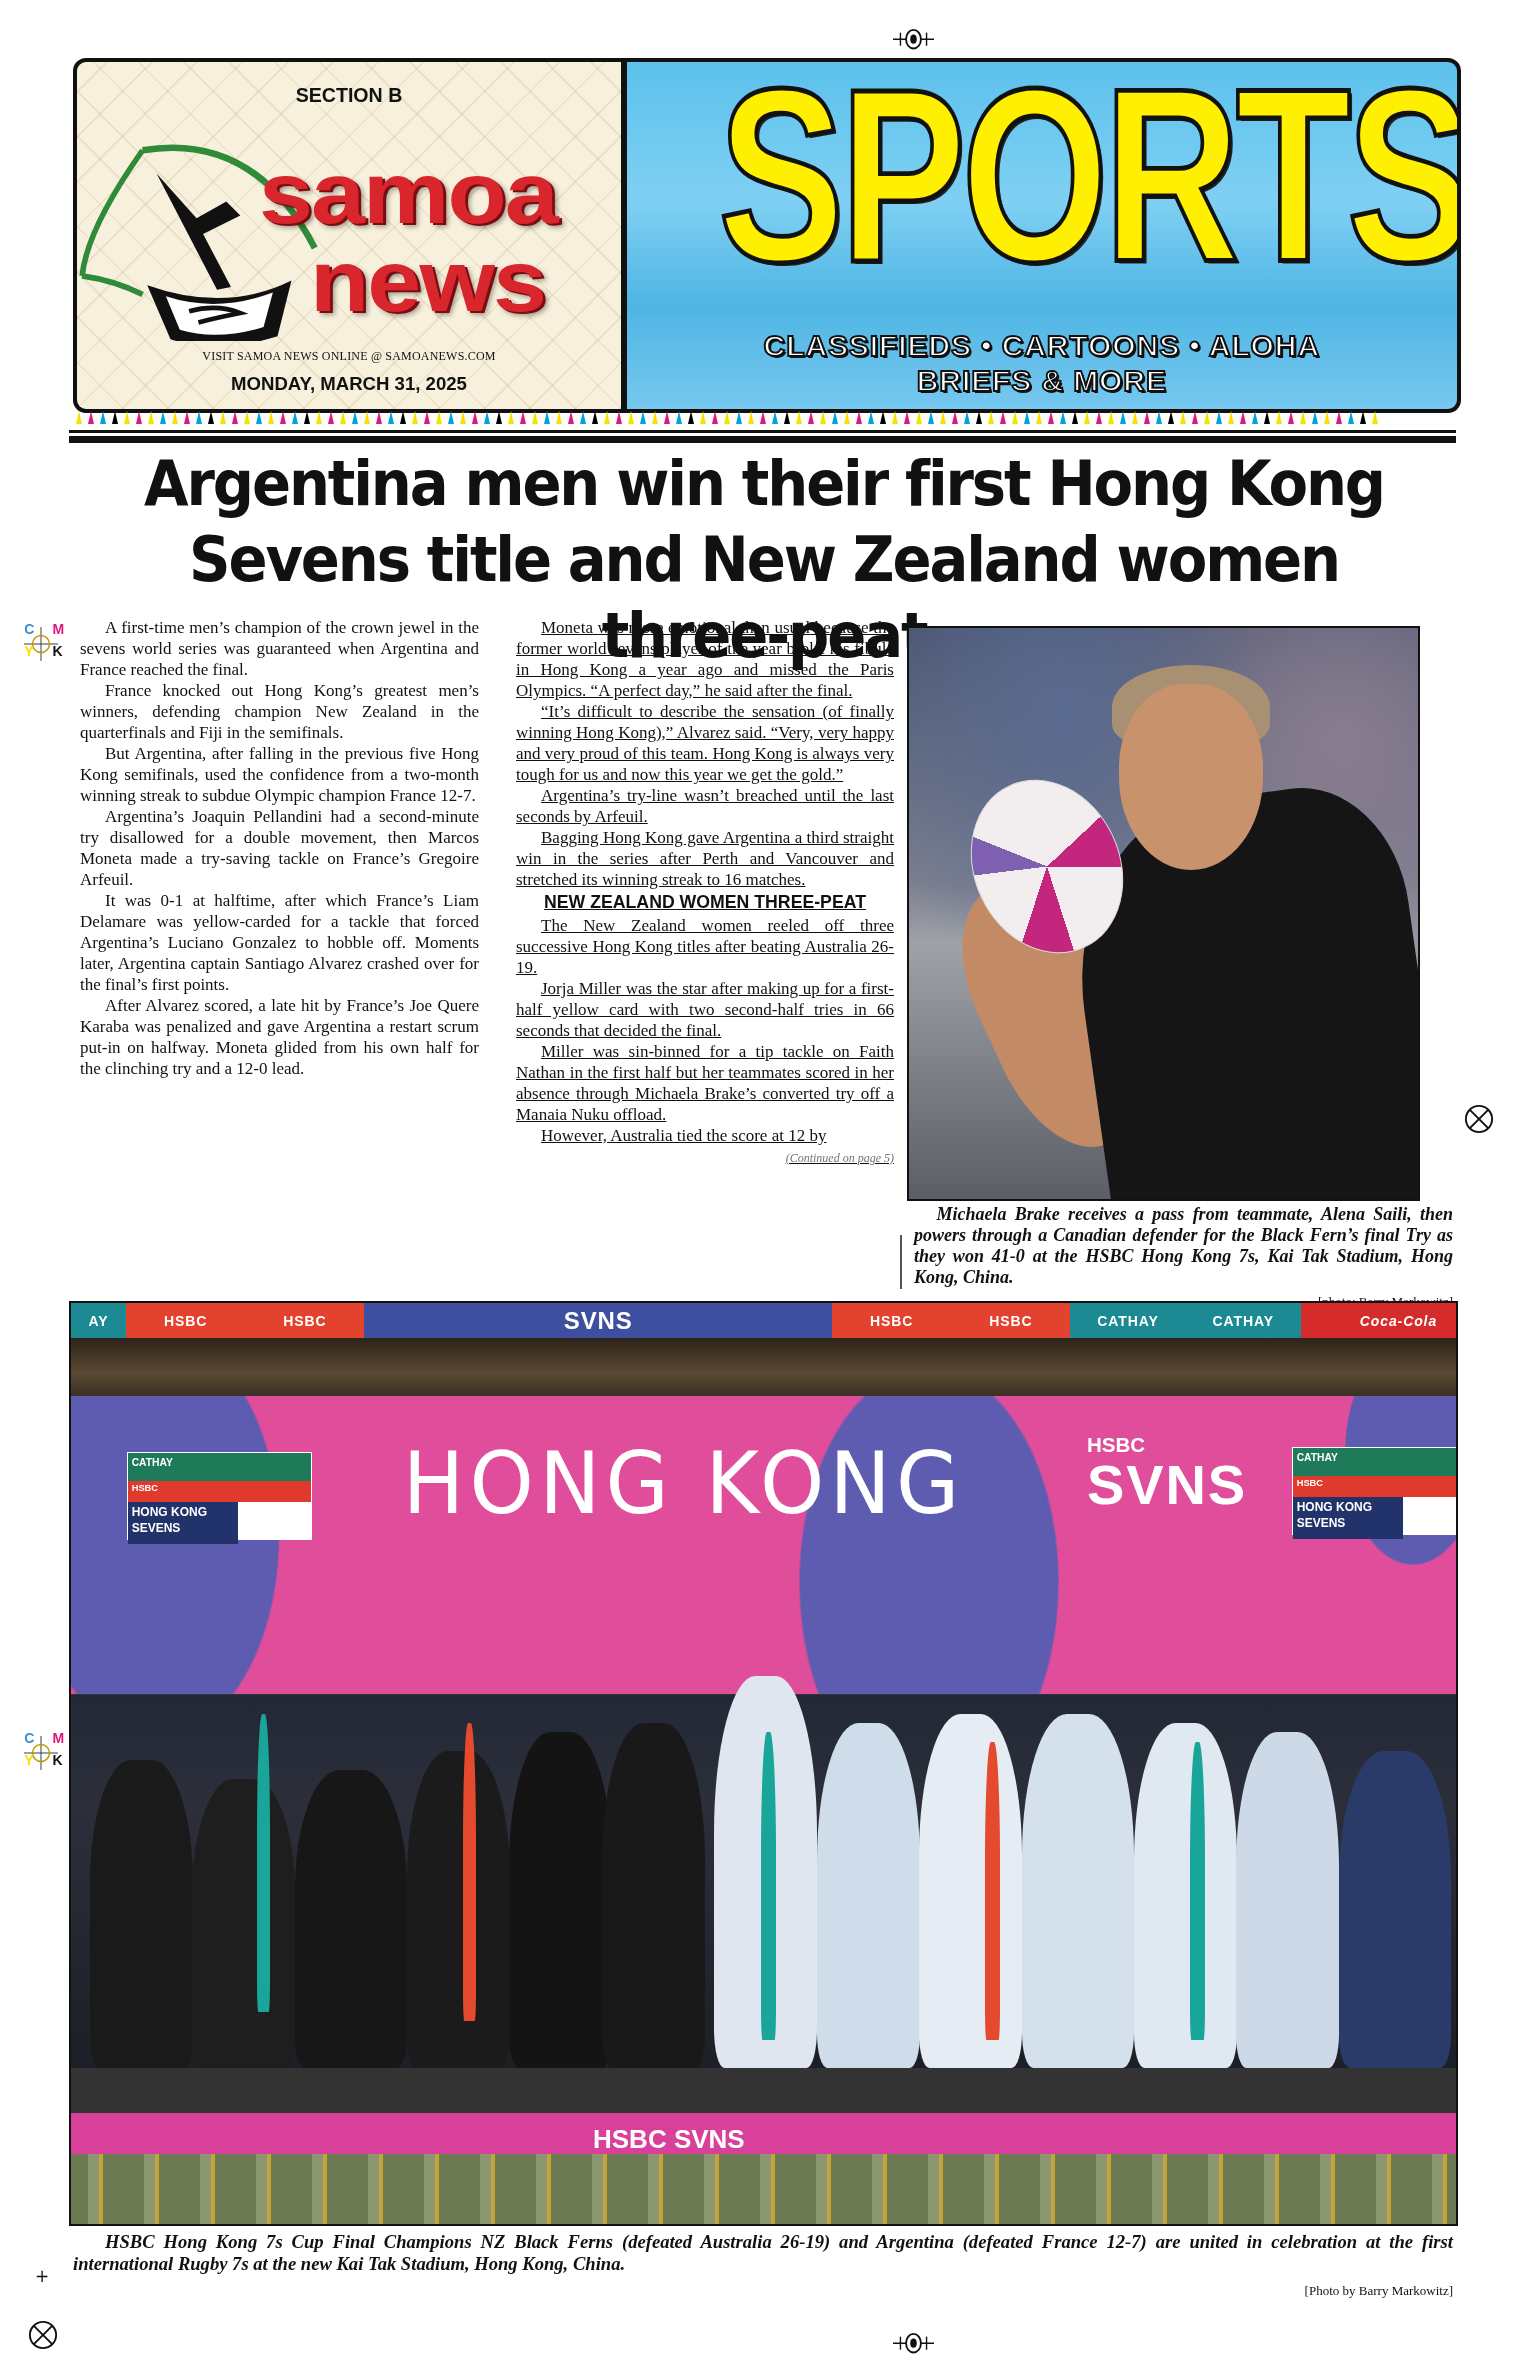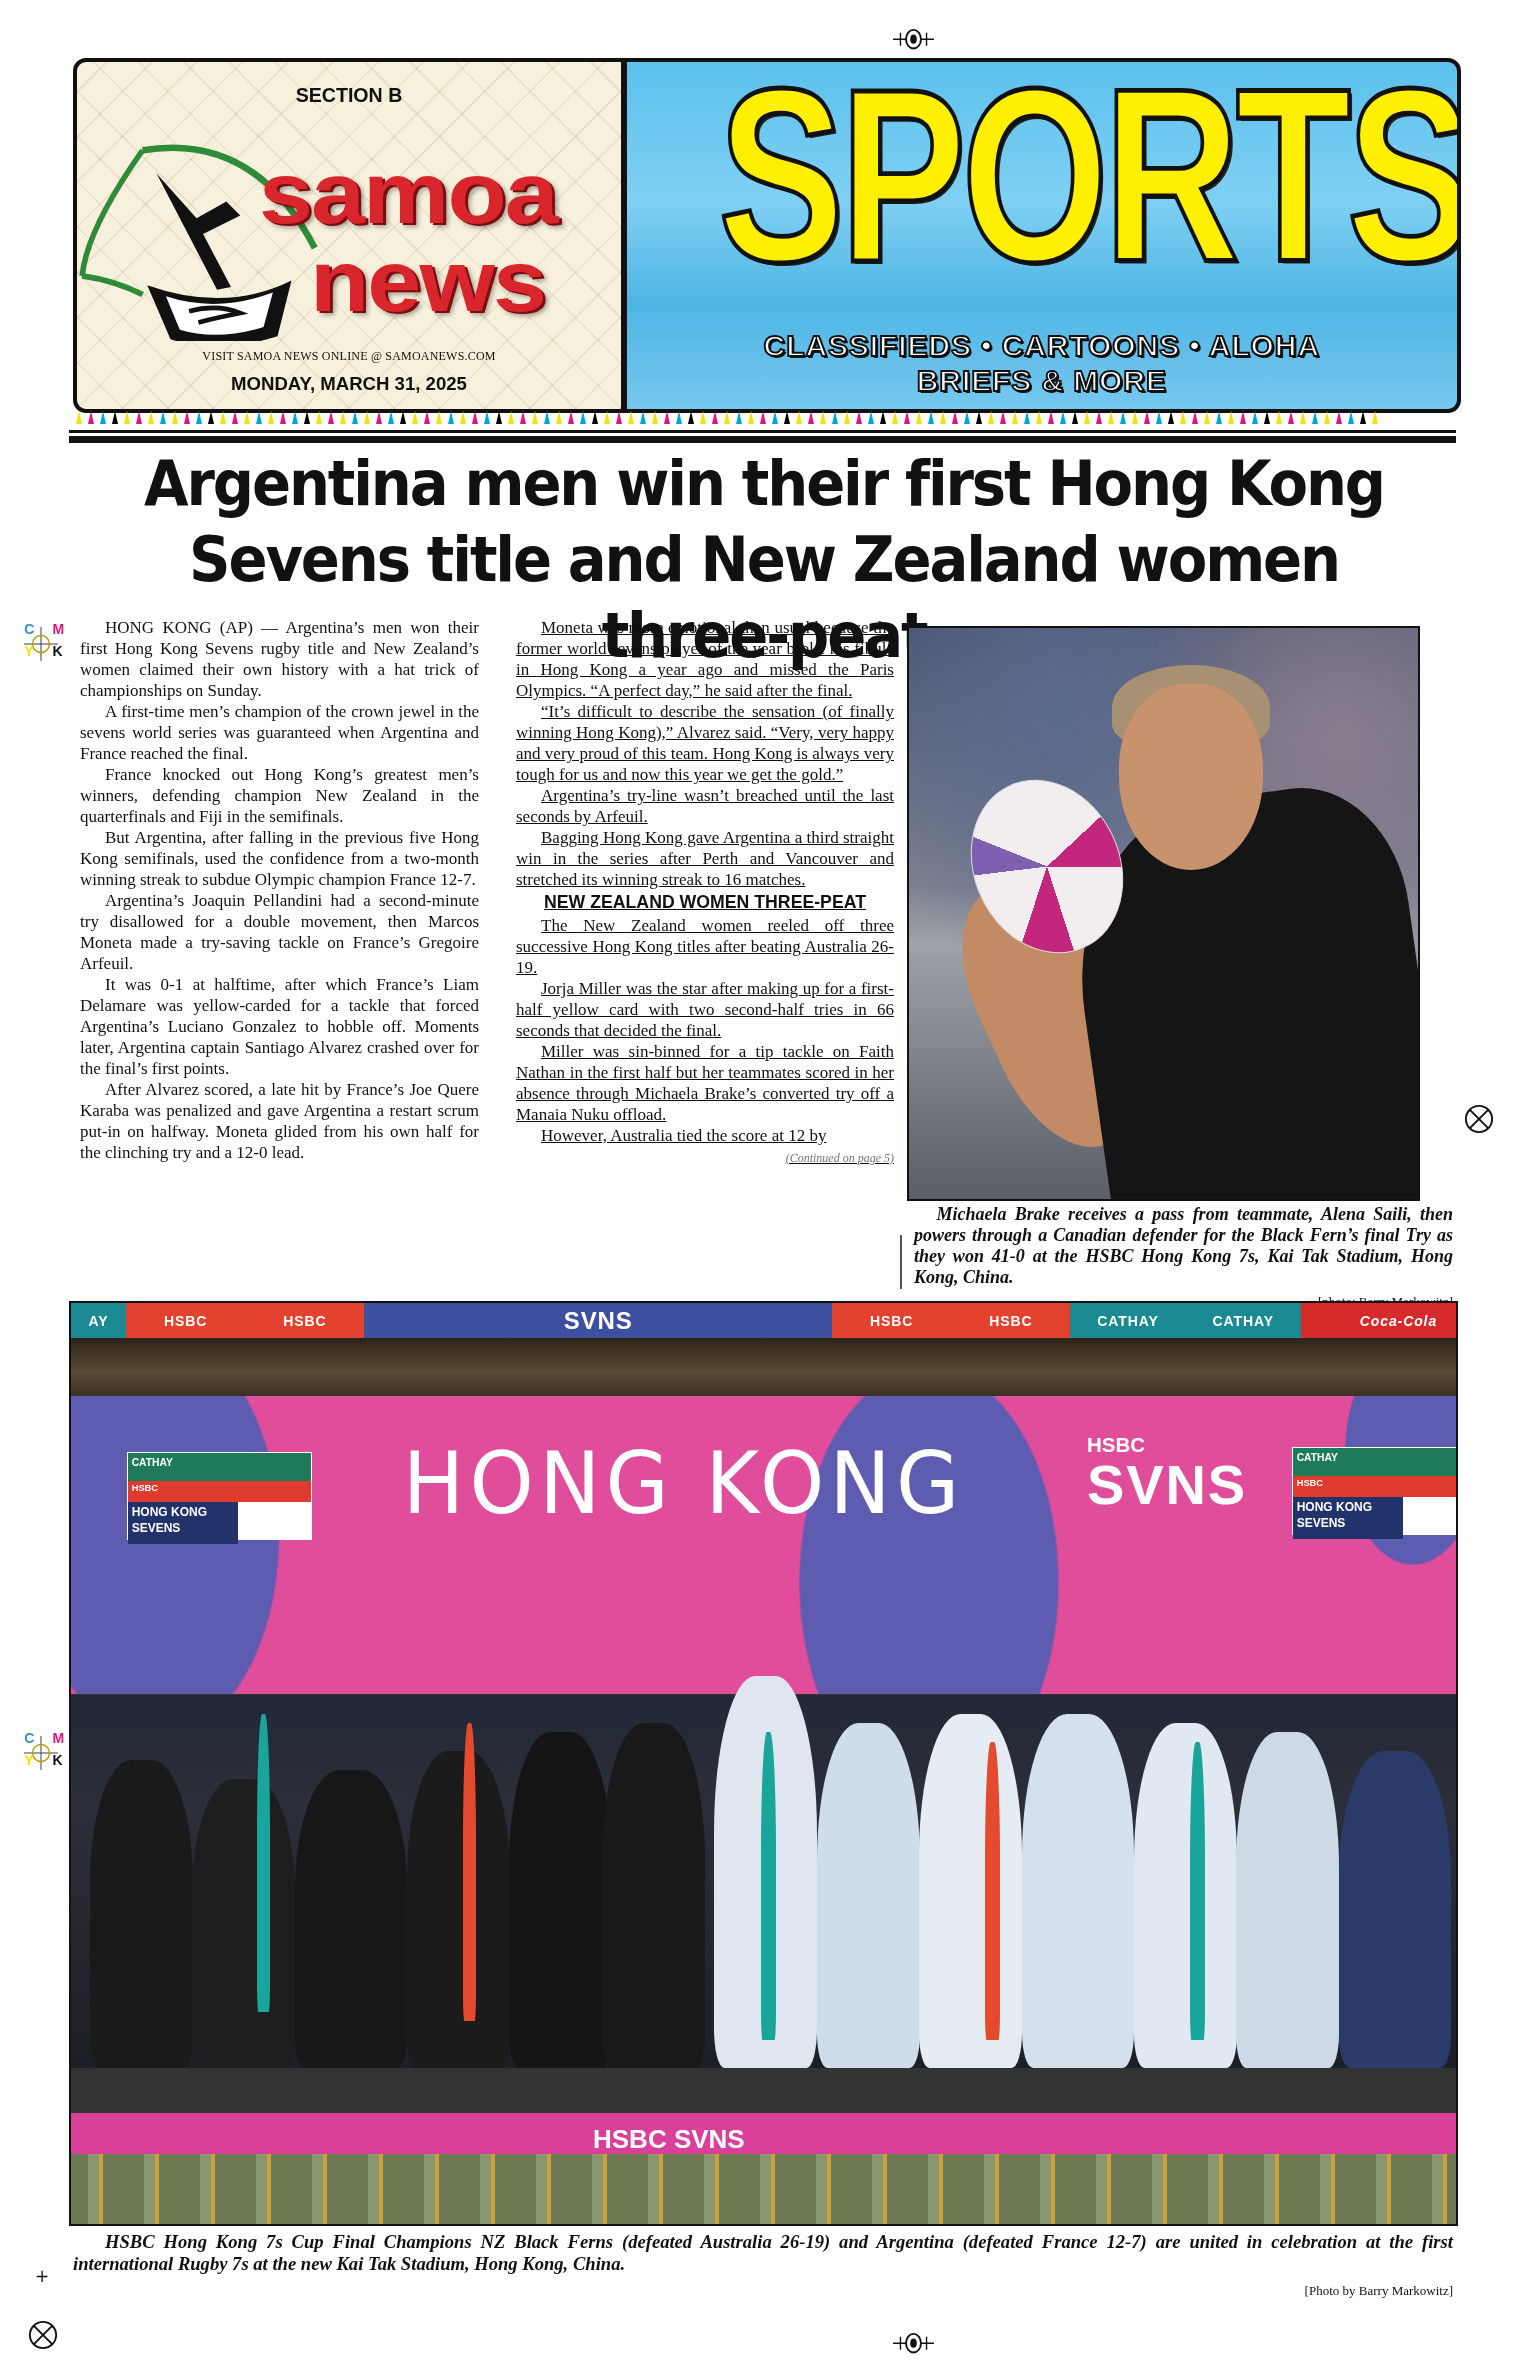--- a/index.html
+++ b/index.html
@@ -269,21 +269,20 @@
     <div class="tri" style="border-bottom-color: rgb(0, 165, 216);"></div>
     <div class="tri" style="border-bottom-color: rgb(0, 0, 0);"></div>
     <div class="tri" style="border-bottom-color: rgb(244, 228, 0);"></div>
   </div>
 <div class="abs rule1"></div>
 <div class="abs rule2"></div>
 
 <div class="abs headline">Argentina men win their first Hong Kong Sevens title and New Zealand women three-peat</div>
 
 <div class="abs col col1">
-  <p>HONG KONG (AP) — Argentina’s men won their first Hong Kong Sevens rugby title and New Zealand’s women claimed their own history with a hat trick of championships on Sunday.</p>
   <p>A first-time men’s champion of the crown jewel in the sevens world series was guaranteed when Argentina and France reached the final.</p>
   <p>France knocked out Hong Kong’s greatest men’s winners, defending champion New Zealand in the quarterfinals and Fiji in the semifinals.</p>
   <p>But Argentina, after falling in the previous five Hong Kong semifinals, used the confidence from a two-month winning streak to subdue Olympic champion France 12-7.</p>
   <p>Argentina’s Joaquin Pellandini had a second-minute try disallowed for a double movement, then Marcos Moneta made a try-saving tackle on France’s Gregoire Arfeuil.</p>
   <p>It was 0-1 at halftime, after which France’s Liam Delamare was yellow-carded for a tackle that forced Argentina’s Luciano Gonzalez to hobble off. Moments later, Argentina captain Santiago Alvarez crashed over for the final’s first points.</p>
   <p>After Alvarez scored, a late hit by France’s Joe Quere Karaba was penalized and gave Argentina a restart scrum put-in on halfway. Moneta glided from his own half for the clinching try and a 12-0 lead.</p>
 </div>
 
 <div class="abs col col2">
   <p>Moneta was more emotional than usual because the former world sevens player of the year broke his fibula in Hong Kong a year ago and missed the Paris Olympics. “A perfect day,” he said after the final.</p>

